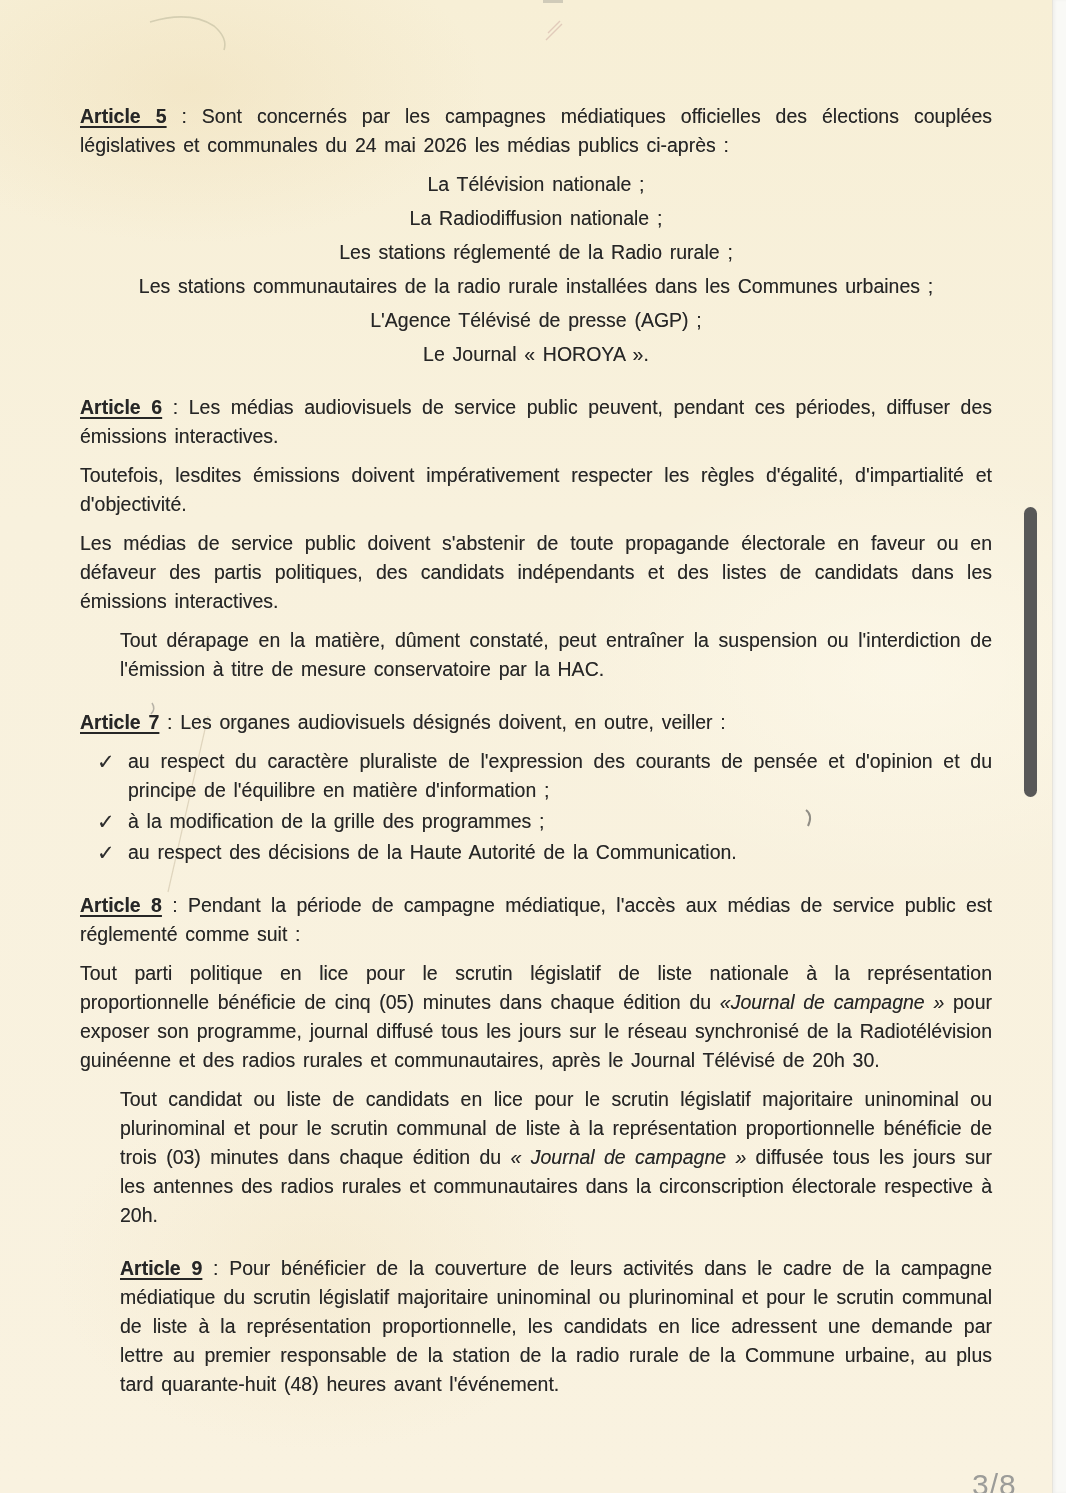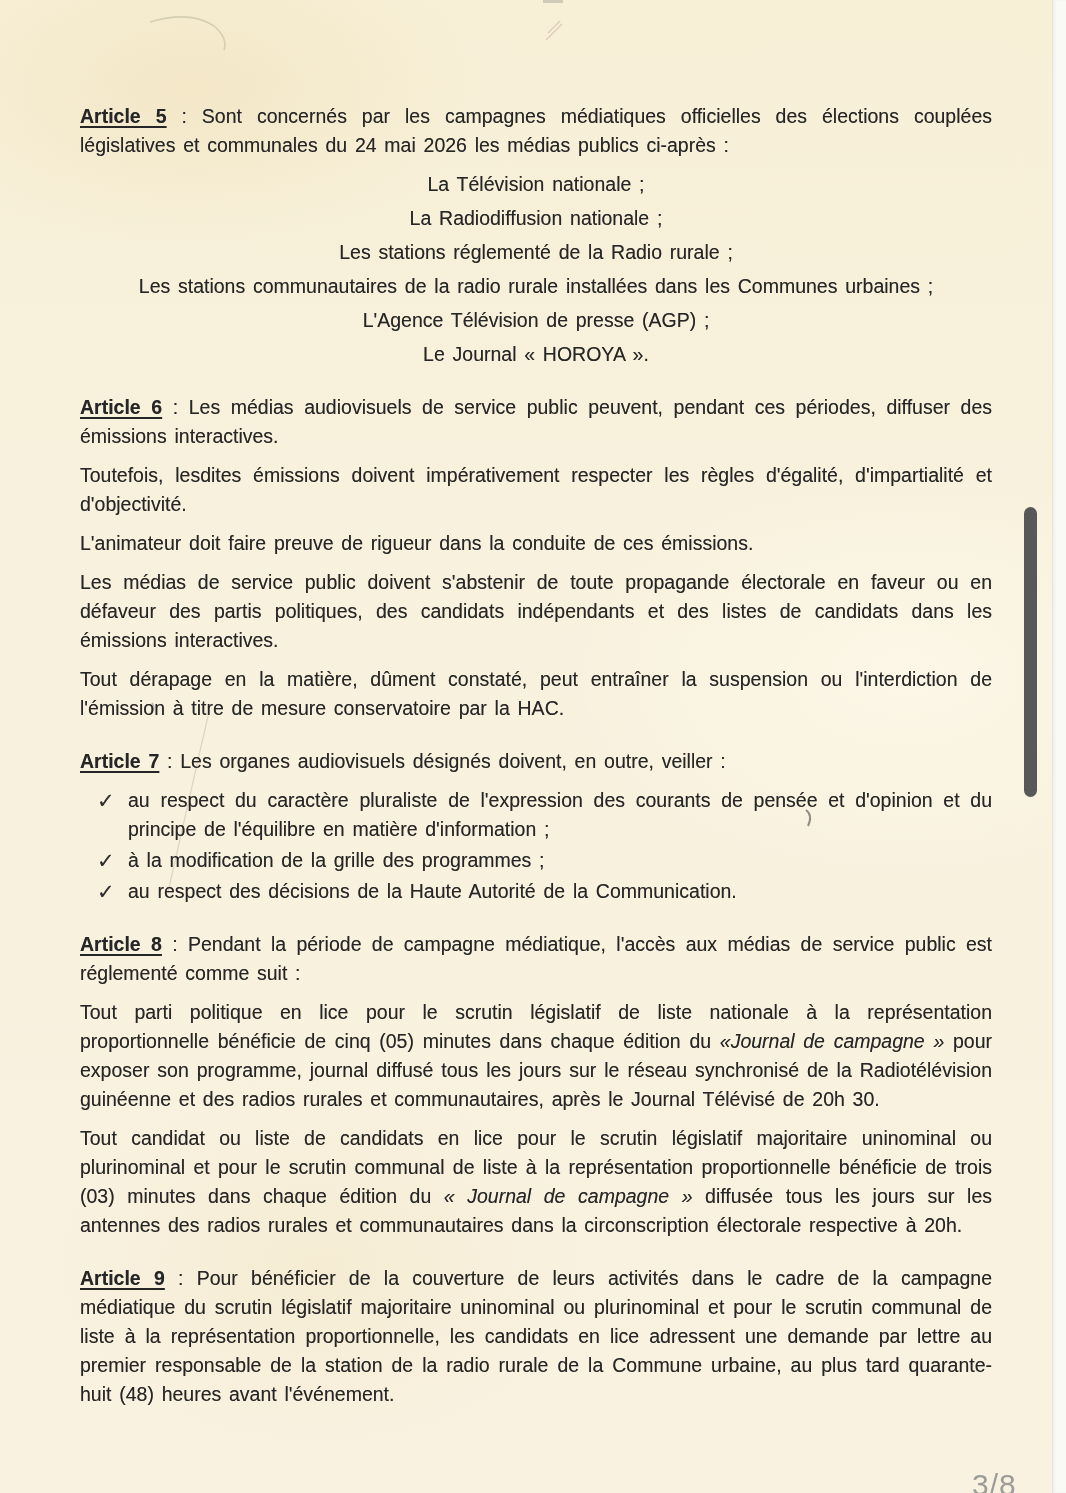--- a/index.html
+++ b/index.html
@@ -29,21 +29,21 @@
     line-height: 29px;
     text-align: justify;
     word-spacing: 0.12em;
     text-shadow: 0 0 0.5px rgba(40,40,40,0.45);
   }
 
   .article-section { margin-top: 24px; }
   .article-section:first-child { margin-top: 16px; }
 
   .para { margin: 0 0 10px 0; }
-  .para:last-child { margin-bottom: 0; }
+  .para:last-child { margin-bottom: 0; margin-left: 40px; }
 
   .art-label {
     font-weight: bold;
     text-decoration: underline;
     text-underline-offset: 3px;
     text-decoration-thickness: 2px;
   }
 
   .media-item {
     margin: 0 0 5px 0;
@@ -121,29 +121,28 @@
 
 <div class="content">
 
   <section class="article-section">
     <p class="para"><span class="art-label">Article 5</span><span> : Sont concernés par les campagnes médiatiques officielles des élections couplées législatives et communales du 24 mai 2026 les médias publics ci-après :</span></p>
     <div class="media-list">
       <p class="media-item">La Télévision nationale ;</p>
       <p class="media-item">La Radiodiffusion nationale ;</p>
       <p class="media-item">Les stations réglementé de la Radio rurale ;</p>
       <p class="media-item">Les stations communautaires de la radio rurale installées dans les Communes urbaines ;</p>
-      <p class="media-item">L'Agence Télévision de presse (AGP) ;</p>
+      <p class="media-item">L'Agence Télévisé de presse (AGP) ;</p>
       <p class="media-item">Le Journal « HOROYA ».</p>
     </div>
   </section>
 
   <section class="article-section">
     <p class="para"><span class="art-label">Article 6</span><span> : Les médias audiovisuels de service public peuvent, pendant ces périodes, diffuser des émissions interactives.</span></p>
     <p class="para">Toutefois, lesdites émissions doivent impérativement respecter les règles d'égalité, d'impartialité et d'objectivité.</p>
-    <p class="para">L'animateur doit faire preuve de rigueur dans la conduite de ces émissions.</p>
     <p class="para">Les médias de service public doivent s'abstenir de toute propagande électorale en faveur ou en défaveur des partis politiques, des candidats indépendants et des listes de candidats dans les émissions interactives.</p>
     <p class="para">Tout dérapage en la matière, dûment constaté, peut entraîner la suspension ou l'interdiction de l'émission à titre de mesure conservatoire par la HAC.</p>
   </section>
 
   <section class="article-section">
     <p class="para"><span class="art-label">Article 7</span><span> : Les organes audiovisuels désignés doivent, en outre, veiller :</span></p>
     <div class="check-list">
       <div class="check-item"><span class="check-glyph">✓</span><span>au respect du caractère pluraliste de l'expression des courants de pensée et d'opinion et du principe de l'équilibre en matière d'information ;</span></div>
       <div class="check-item"><span class="check-glyph">✓</span><span>à la modification de la grille des programmes ;</span></div>
       <div class="check-item"><span class="check-glyph">✓</span><span>au respect des décisions de la Haute Autorité de la Communication.</span></div>

